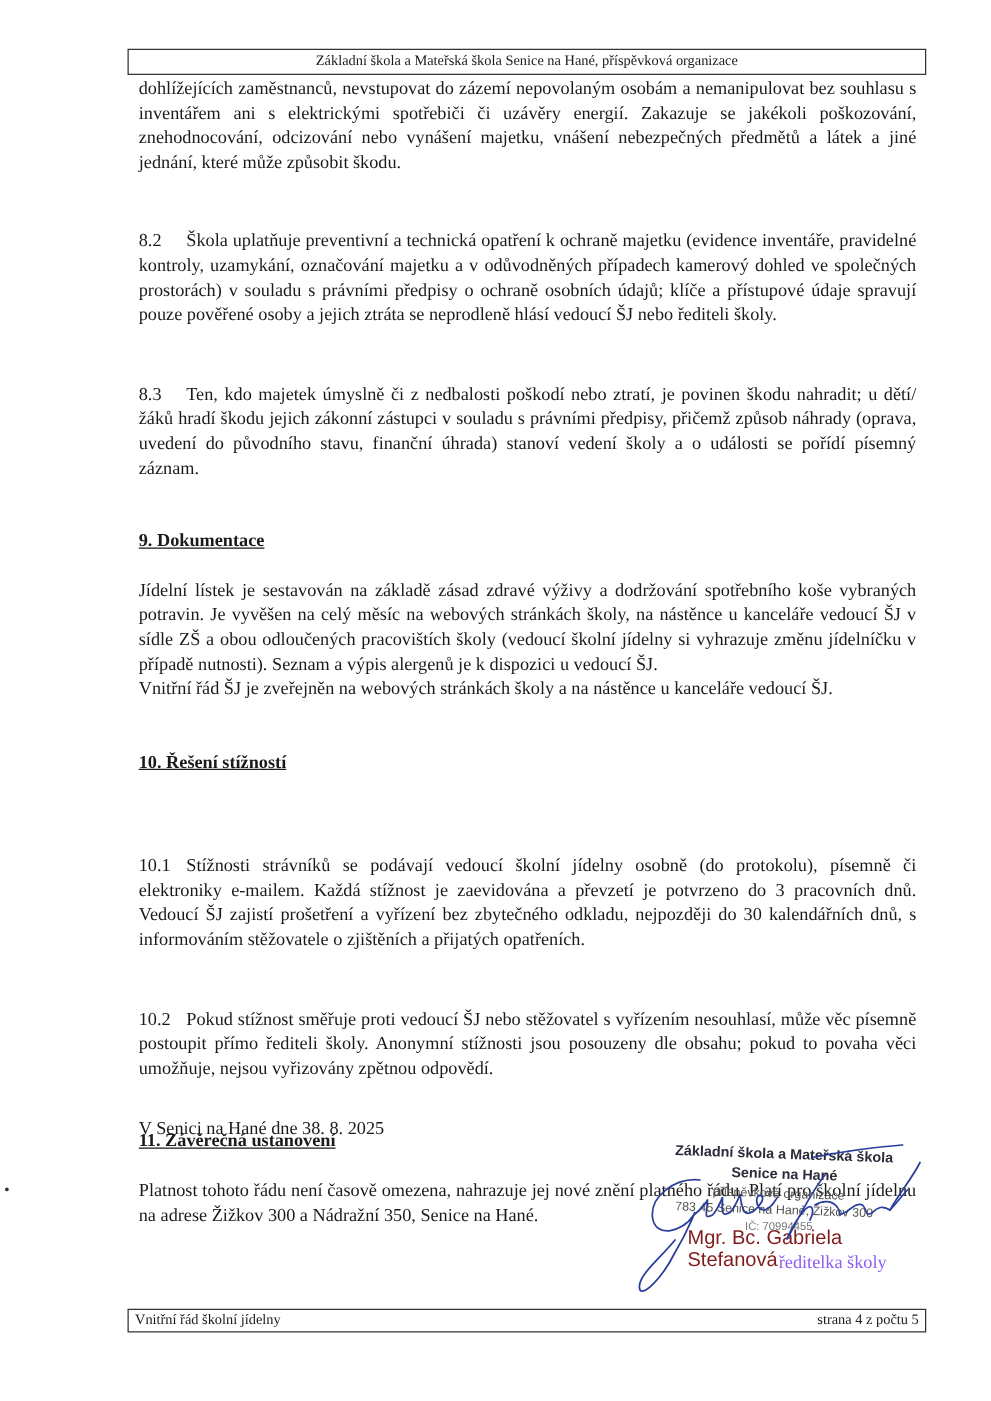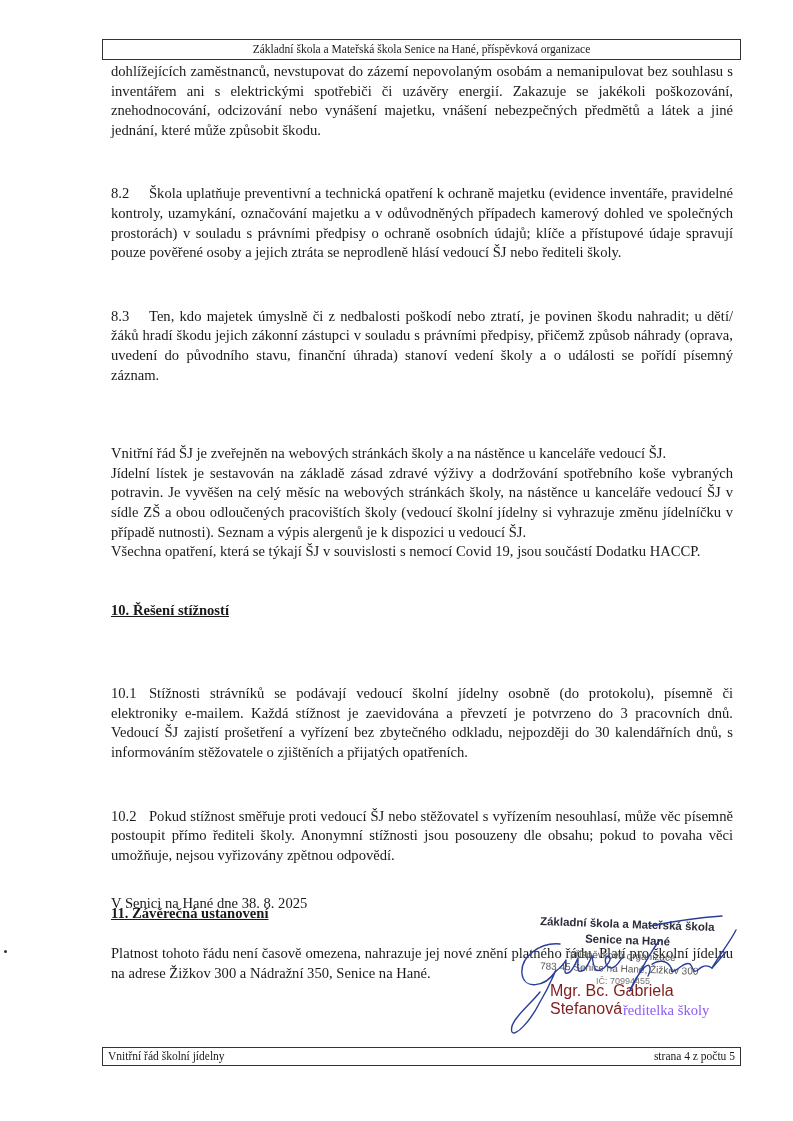--- a/index.html
+++ b/index.html
@@ -36,24 +36,24 @@
 <div class="header-box">
   <span>Základní škola a Mateřská škola Senice na Hané, příspěvková organizace</span>
 </div>
 
 <div class="content">
   <p>dohlížejících zaměstnanců, nevstupovat do zázemí nepovolaným osobám a nemanipulovat bez souhlasu s inventářem ani s elektrickými spotřebiči či uzávěry energií. Zakazuje se jakékoli poškozování, znehodnocování, odcizování nebo vynášení majetku, vnášení nebezpečných předmětů a látek a jiné jednání, které může způsobit škodu.</p>
   <p><span class="num">8.2</span><span>Škola uplatňuje preventivní a technická opatření k ochraně majetku (evidence inventáře, pravidelné kontroly, uzamykání, označování majetku a v odůvodněných případech kamerový dohled ve společných prostorách) v souladu s právními předpisy o ochraně osobních údajů; klíče a přístupové údaje spravují pouze pověřené osoby a jejich ztráta se neprodleně hlásí vedoucí ŠJ nebo řediteli školy.</span></p>
   <p><span class="num">8.3</span><span>Ten, kdo majetek úmyslně či z nedbalosti poškodí nebo ztratí, je povinen škodu nahradit; u dětí/žáků hradí škodu jejich zákonní zástupci v souladu s právními předpisy, přičemž způsob náhrady (oprava, uvedení do původního stavu, finanční úhrada) stanoví vedení školy a o události se pořídí písemný záznam.</span></p>
 
   <div class="gap-lg"></div>
+  <h2>9. Dokumentace</h2>
   <div class="gap-md"></div>
+  <p>Jídelní lístek je sestavován na základě zásad zdravé výživy a dodržování spotřebního koše vybraných potravin. Je vyvěšen na celý měsíc na webových stránkách školy, na nástěnce u kanceláře vedoucí ŠJ v sídle ZŠ a obou odloučených pracovištích školy (vedoucí školní jídelny si vyhrazuje změnu jídelníčku v případě nutnosti). Seznam a výpis alergenů je k dispozici u vedoucí ŠJ.</p>
   <p>Vnitřní řád ŠJ je zveřejněn na webových stránkách školy a na nástěnce u kanceláře vedoucí ŠJ.</p>
-  <p>Jídelní lístek je sestavován na základě zásad zdravé výživy a dodržování spotřebního koše vybraných potravin. Je vyvěšen na celý měsíc na webových stránkách školy, na nástěnce u kanceláře vedoucí ŠJ v sídle ZŠ a obou odloučených pracovištích školy (vedoucí školní jídelny si vyhrazuje změnu jídelníčku v případě nutnosti). Seznam a výpis alergenů je k dispozici u vedoucí ŠJ.</p>
-  <p>Všechna opatření, která se týkají ŠJ v souvislosti s nemocí Covid 19, jsou součástí Dodatku HACCP.</p>
 
   <div class="gap-lg"></div>
   <h2>10. Řešení stížností</h2>
   <div class="gap-md"></div>
   <p><span class="num">10.1</span><span>Stížnosti strávníků se podávají vedoucí školní jídelny osobně (do protokolu), písemně či elektroniky e-mailem. Každá stížnost je zaevidována a převzetí je potvrzeno do 3 pracovních dnů. Vedoucí ŠJ zajistí prošetření a vyřízení bez zbytečného odkladu, nejpozději do 30 kalendářních dnů, s informováním stěžovatele o zjištěních a přijatých opatřeních.</span></p>
   <p><span class="num">10.2</span><span>Pokud stížnost směřuje proti vedoucí ŠJ nebo stěžovatel s vyřízením nesouhlasí, může věc písemně postoupit přímo řediteli školy. Anonymní stížnosti jsou posouzeny dle obsahu; pokud to povaha věci umožňuje, nejsou vyřizovány zpětnou odpovědí.</span></p>
 
   <div class="gap-lg"></div>
   <h2>11. Závěrečná ustanovení</h2>
   <div class="gap-md"></div>

